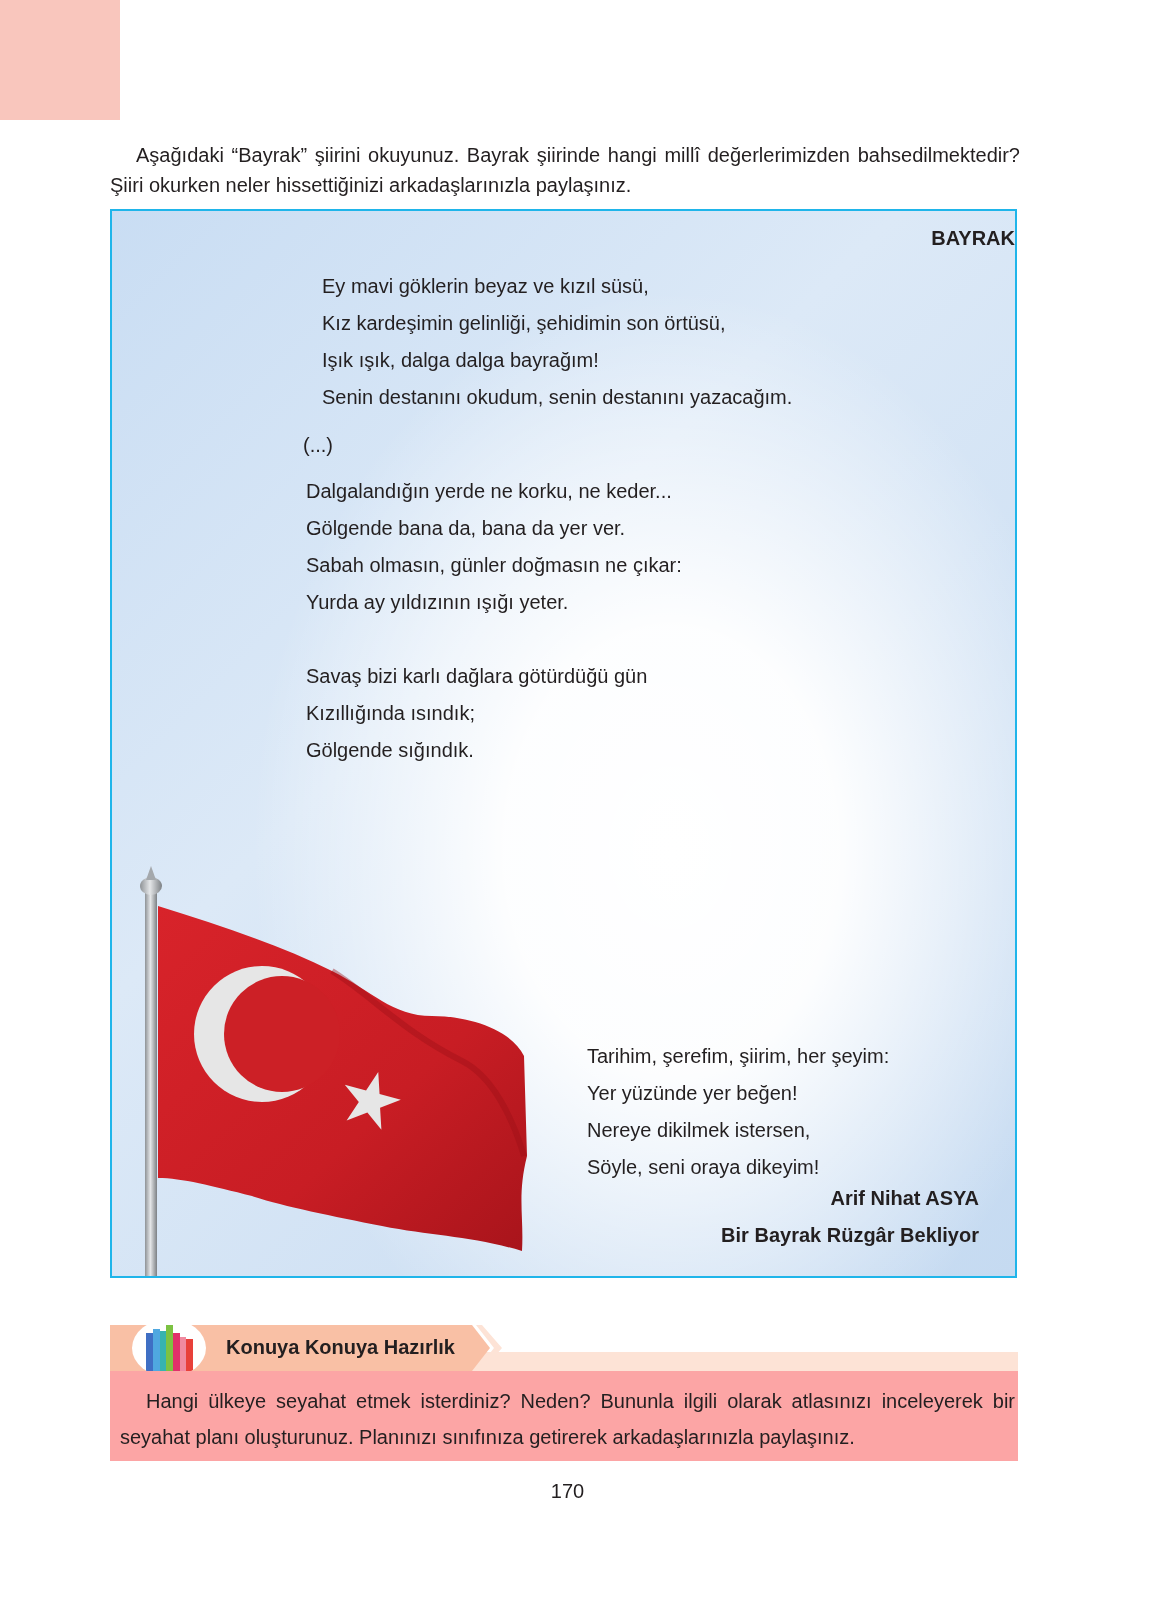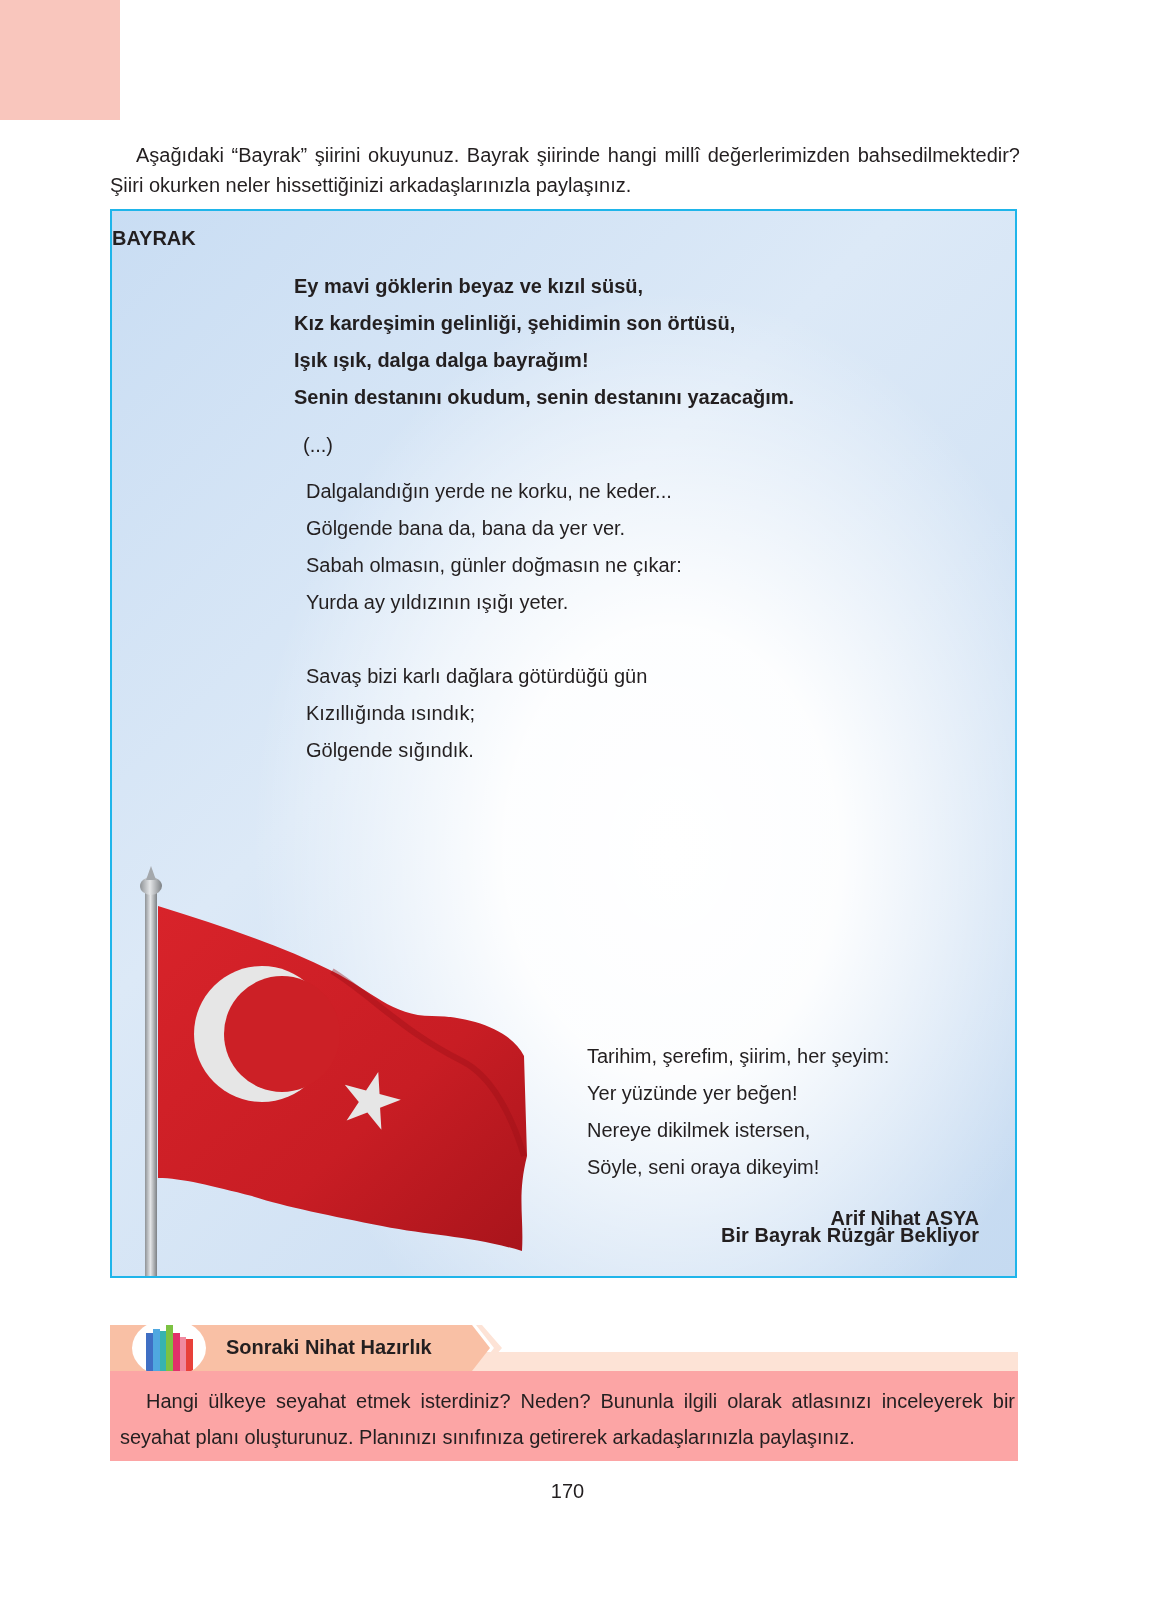--- a/index.html
+++ b/index.html
@@ -16,35 +16,35 @@
   .intro .p { text-indent: 26px; }
   .poem-box {
     position: absolute; left: 110px; top: 209px; width: 903px; height: 1065px;
     border: 2px solid #1fb5ea;
     background:
       radial-gradient(ellipse 420px 560px at 560px 640px, rgba(255,255,255,1) 0%, rgba(255,255,255,0.95) 40%, rgba(255,255,255,0) 100%),
       linear-gradient(135deg, #c9ddf3 0%, #dce9f7 40%, #c5daf1 100%);
     overflow: hidden;
   }
   .poem-title {
-    position: absolute; left: 0; width: 100%; top: 16px; text-align: left;
+    position: absolute; left: 0; width: 100%; top: 16px; text-align: right;
     font-weight: bold; font-size: 20px; color: #231f20;
   }
   .stanza { position: absolute; font-size: 20px; line-height: 37px; color: #231f20; }
   .stanza div { white-space: nowrap; }
-  .s1 { left: 182px; top: 57px; font-weight: bold; }
+  .s1 { left: 210px; top: 57px; }
   .s-ellipsis { left: 191px; top: 216px; }
   .s2 { left: 194px; top: 262px; }
   .s3 { left: 194px; top: 447px; }
   .s4 { left: 475px; top: 621px; }
   .s5 { left: 475px; top: 827px; }
   .credit {
     position: absolute; right: 36px; font-weight: bold; font-size: 20px; color: #231f20; text-align: right;
   }
-  .credit-author { top: 976px; margin-top: 20px; }
+  .credit-author { top: 976px; }
   .credit-book { top: 1013px; }
   .flag-art { position: absolute; left: 20px; top: 645px; width: 400px; height: 420px; }
   .prep-header {
     position: absolute; left: 110px; top: 1325px; width: 908px; height: 46px;
   }
   .prep-strip { position: absolute; left: 0; top: 27px; width: 908px; height: 20px; background: #fde3d6; }
   .prep-tab {
     position: absolute; left: 0; top: 0; width: 380px; height: 46px; background: #f9c0a5;
     clip-path: polygon(0 0, 362px 0, 380px 23px, 362px 46px, 0 46px);
   }
@@ -150,21 +150,21 @@
     <svg width="74" height="58" viewBox="0 0 74 58">
       <rect x="14" y="14" width="7" height="40" fill="#3f6fc4"></rect>
       <rect x="21" y="10" width="7" height="44" fill="#4fa8e0"></rect>
       <rect x="28" y="12" width="6" height="42" fill="#36b3b0"></rect>
       <rect x="34" y="6" width="7" height="48" fill="#7cc242"></rect>
       <rect x="41" y="14" width="7" height="40" fill="#e0306a"></rect>
       <rect x="48" y="18" width="6" height="36" fill="#f08aa0"></rect>
       <rect x="54" y="20" width="7" height="34" fill="#e8403a"></rect>
     </svg>
   </div>
-  <div class="prep-title">Sonraki Nihat Hazırlık</div>
+  <div class="prep-title">Konuya Konuya Hazırlık</div>
 </div>
 
 <div class="prep-body">
   <div class="prep-text">
     <div class="p">Hangi ülkeye seyahat etmek isterdiniz? Neden? Bununla ilgili olarak atlasınızı inceleyerek bir seyahat planı oluşturunuz. Planınızı sınıfınıza getirerek arkadaşlarınızla paylaşınız.</div>
   </div>
 </div>
 
 <div class="page-number">170</div>
 

